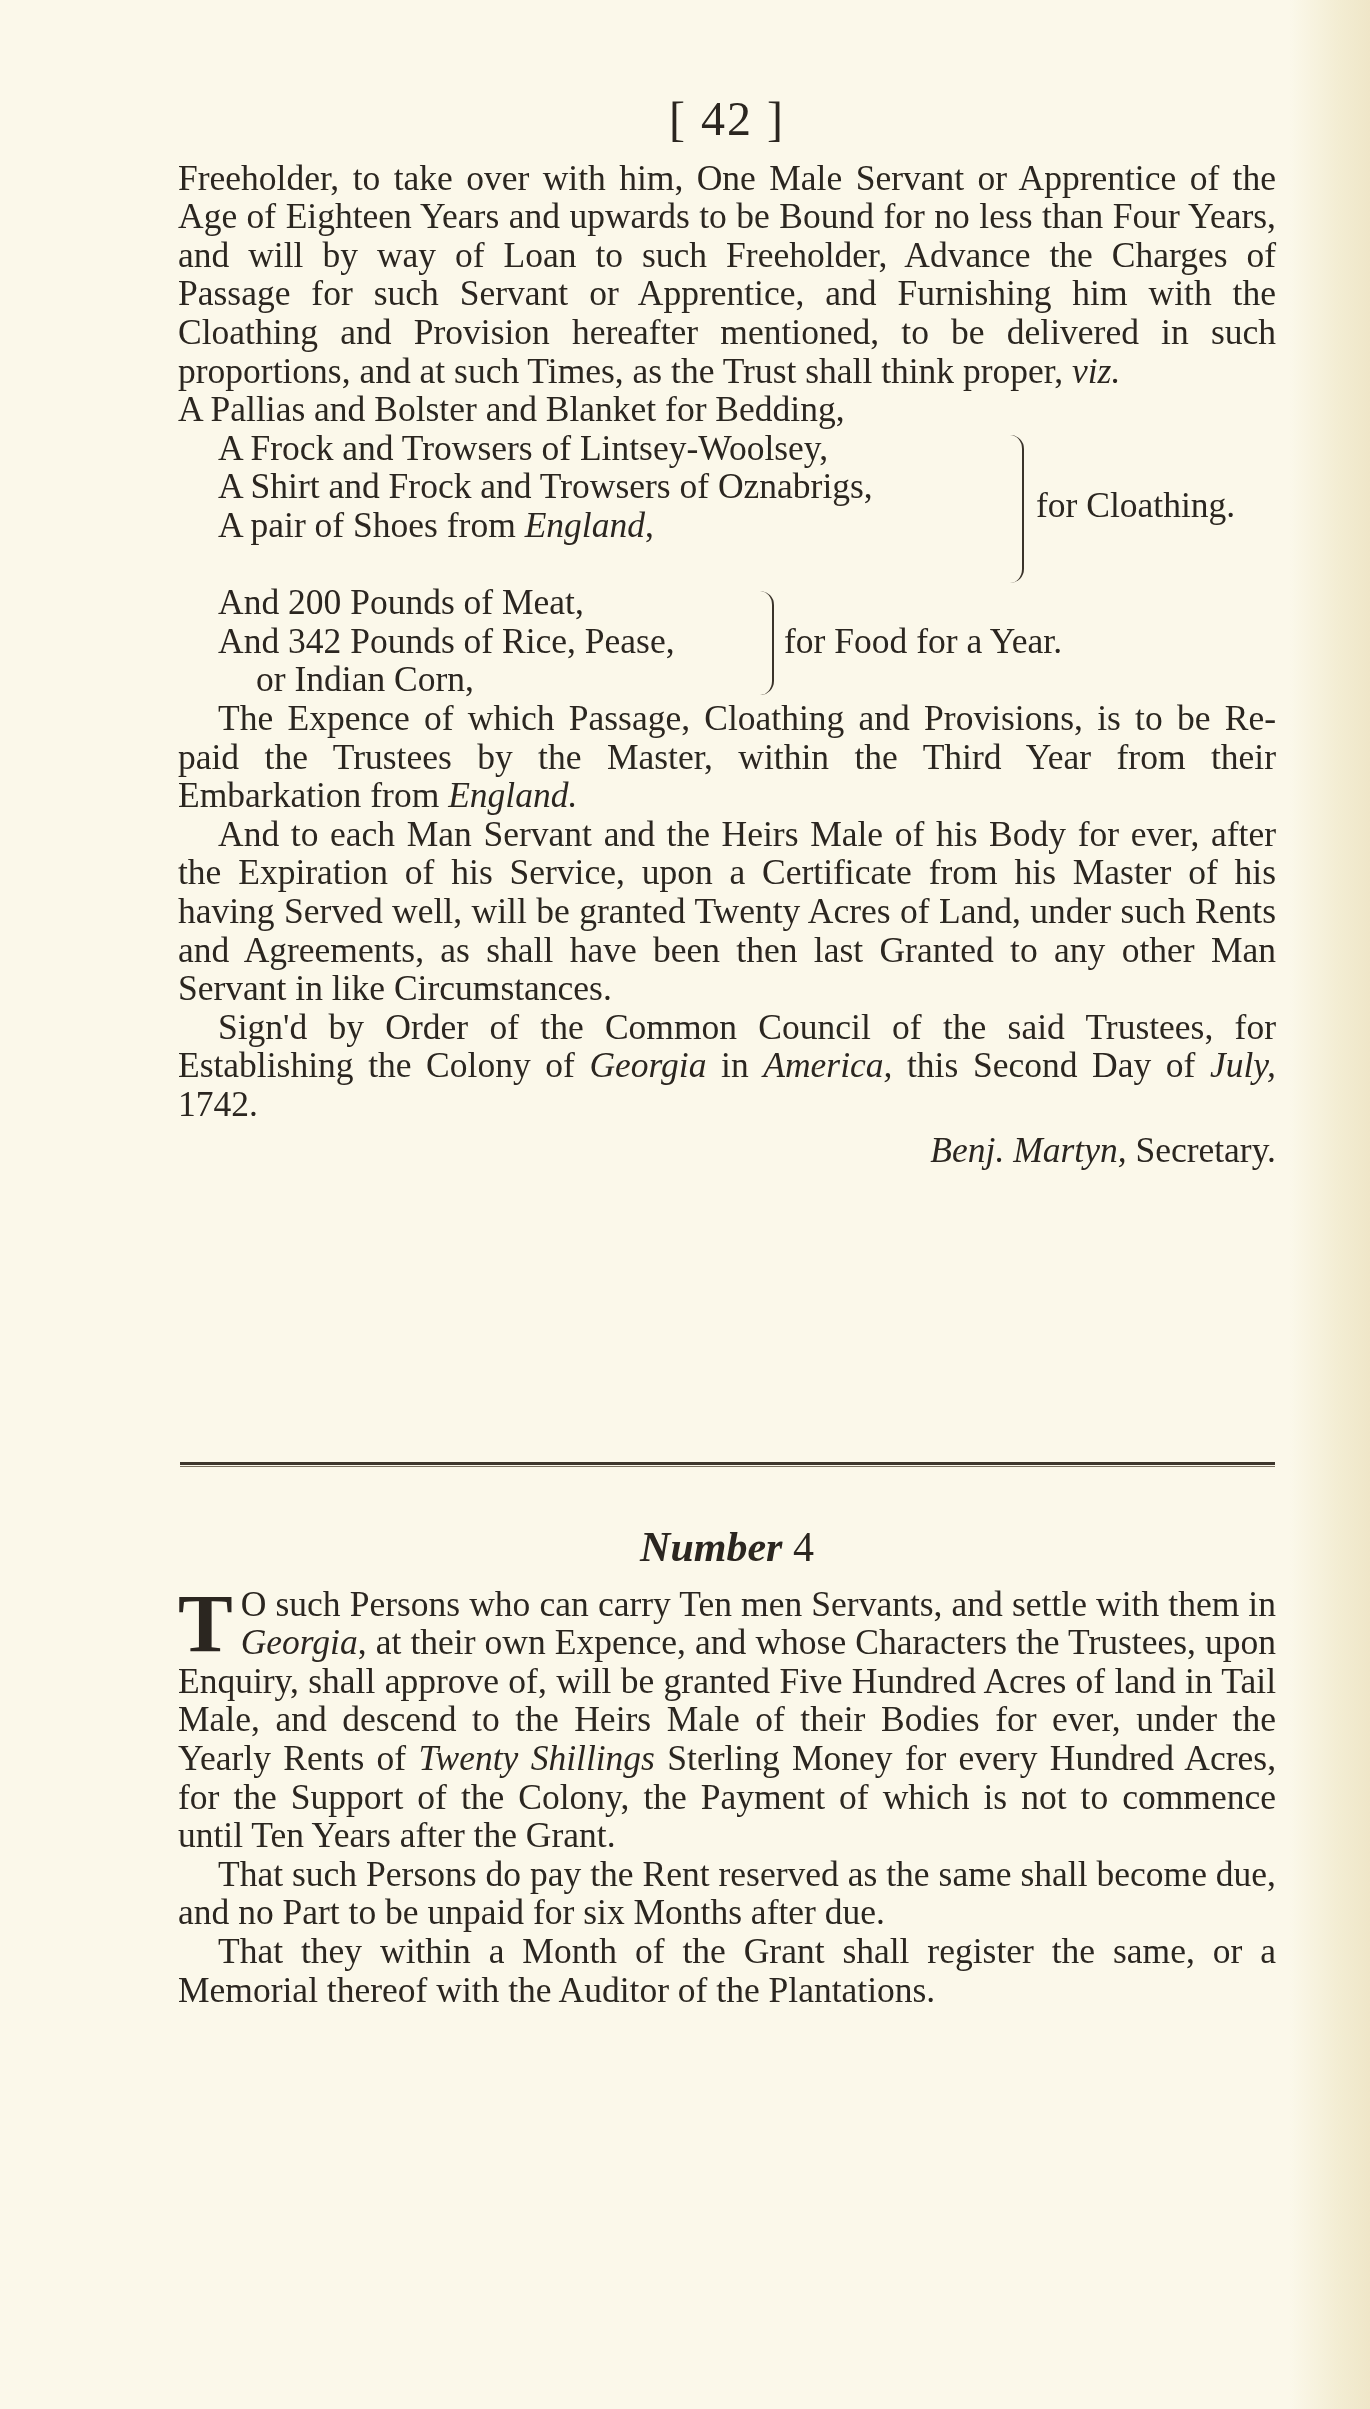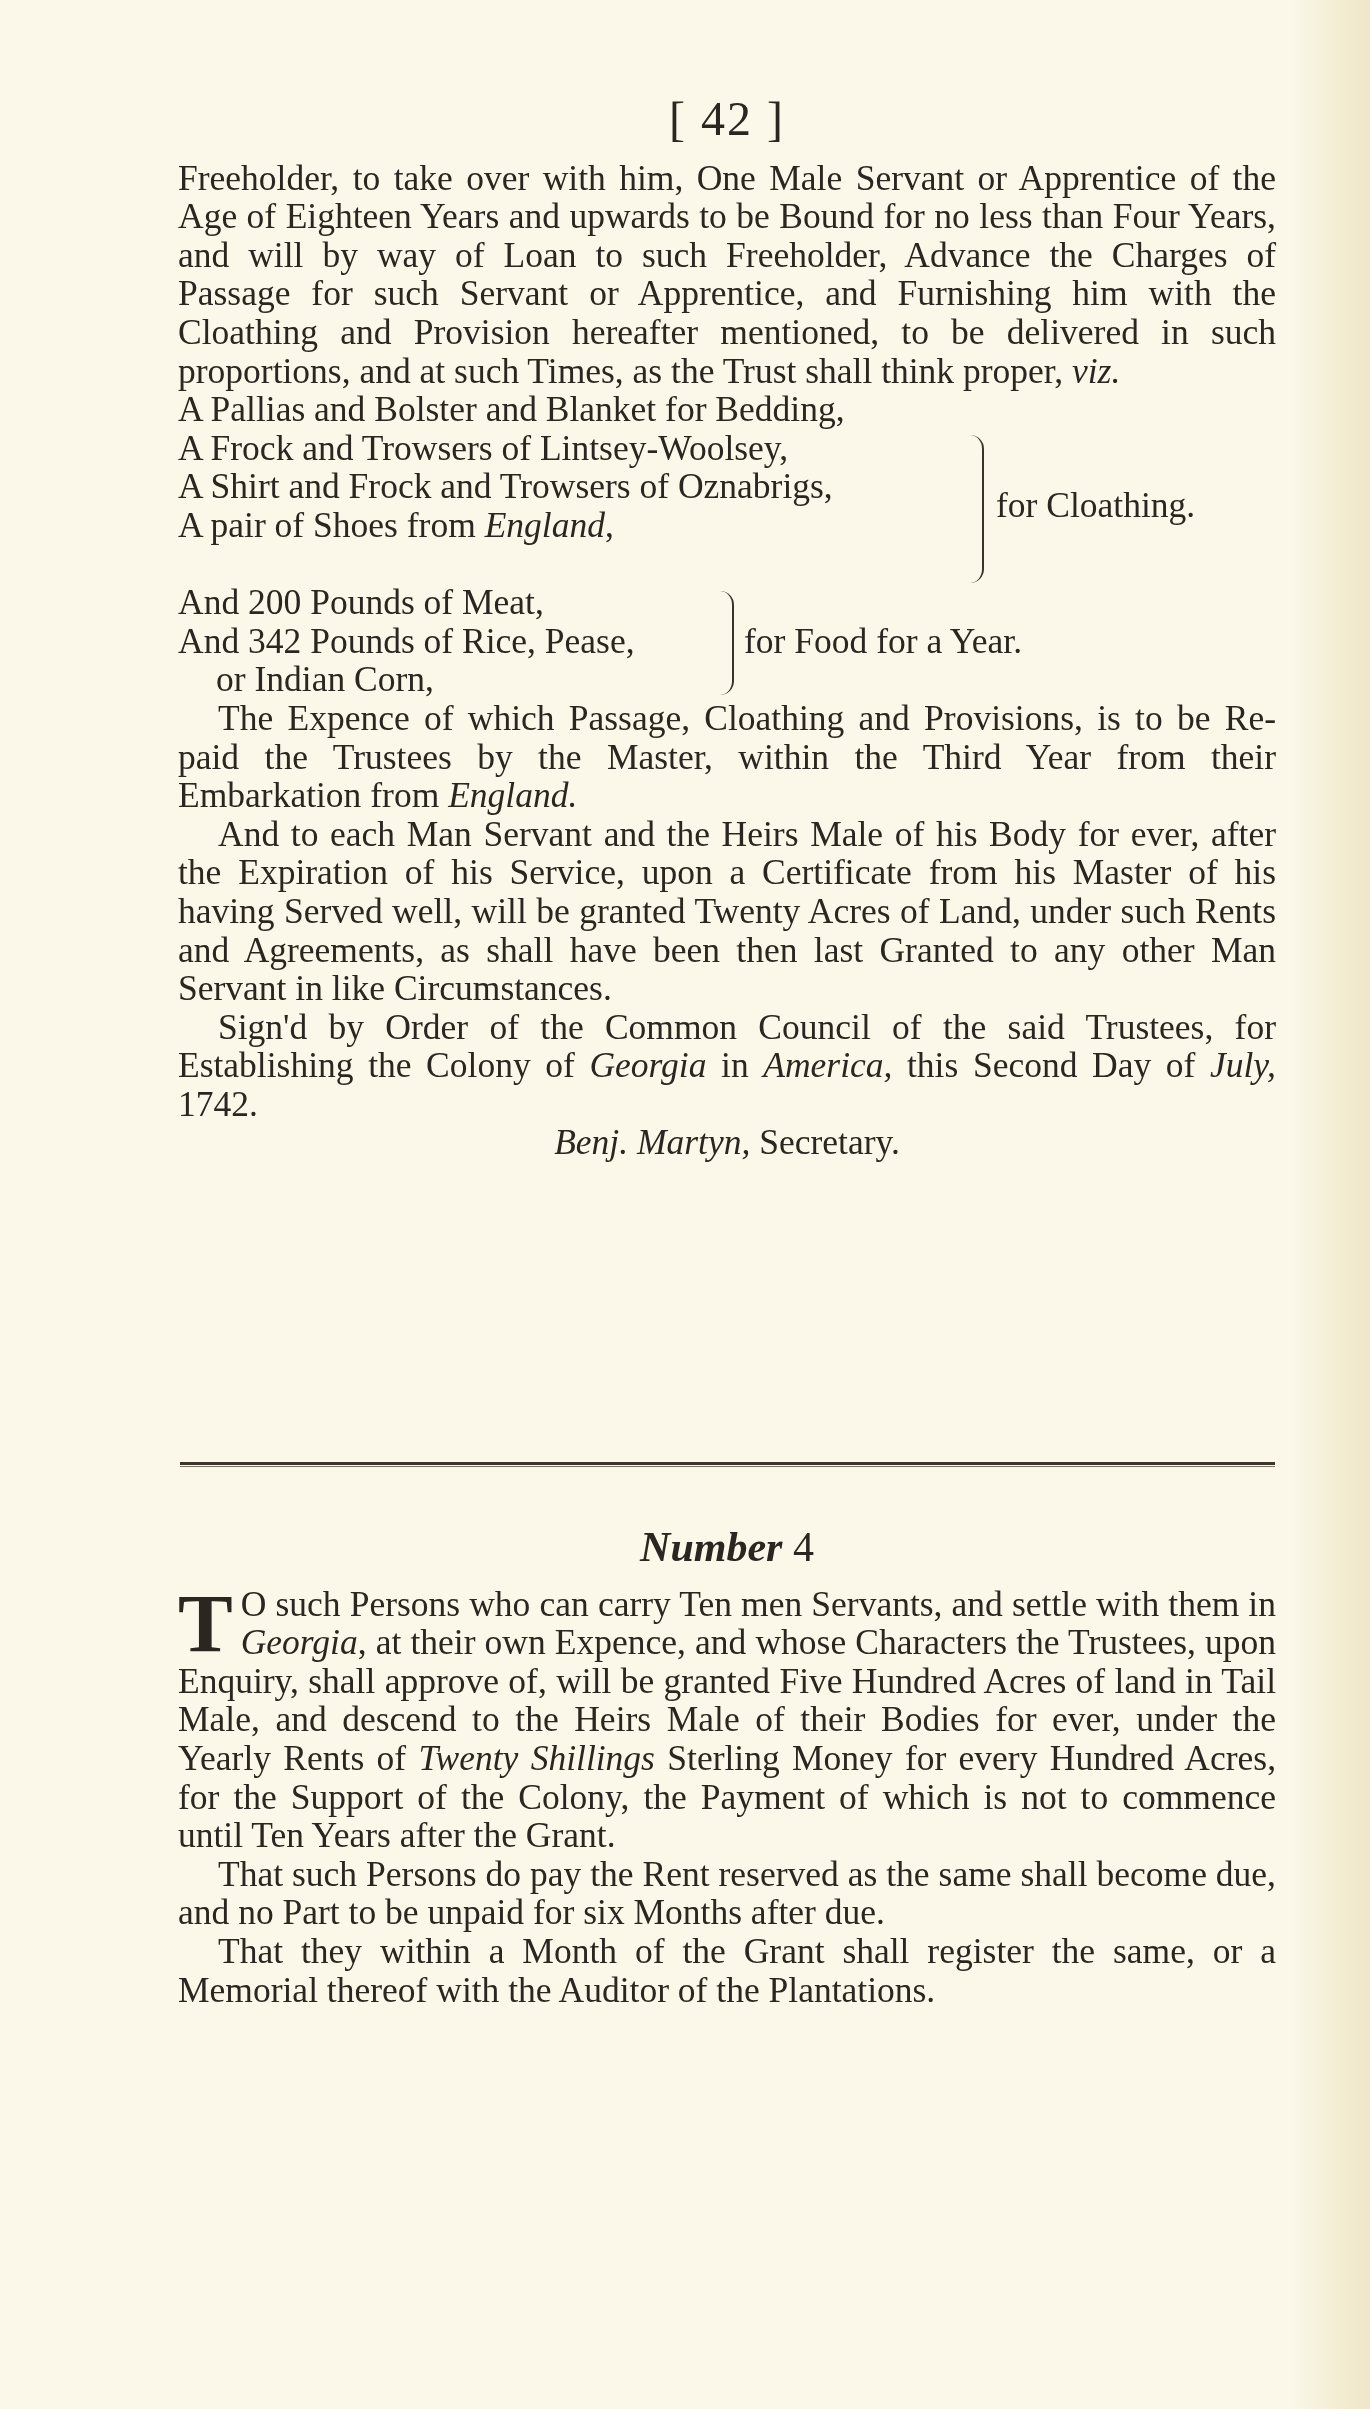--- a/index.html
+++ b/index.html
@@ -20,27 +20,27 @@
     font-size: 35.5px; line-height: 38.6px;
   }
   .folio {
     text-align: center; font-size: 48px; margin: 0 0 20px 0; letter-spacing: 2px;
   }
   p { margin: 0; text-align: justify; text-align-last: left; }
   .ind { text-indent: 40px; }
   i { }
   .list { position: relative; }
   .list-row { white-space: nowrap; height: 38.6px; }
-  .brace-group { position: relative; }
+  .brace-group { position: relative; margin-left: 40px; }
   .brace {
     position: absolute; border-right: 2px solid #3a332a;
     border-radius: 0 14px 14px 0;
   }
   .brace-label { position: absolute; white-space: nowrap; }
-  .signature { text-align: center; }
+  .signature { text-align: right; margin-top: 8px; }
   .rule {
     position: absolute; left: 180px; top: 1462px; width: 1095px;
     border-top: 3px solid #3d362c; height: 0;
   }
   .rule2 {
     position: absolute; left: 180px; top: 1466px; width: 1095px;
     border-top: 1px solid #7a7060;
   }
   .section {
     position: absolute; left: 178px; top: 1528px; width: 1098px;

